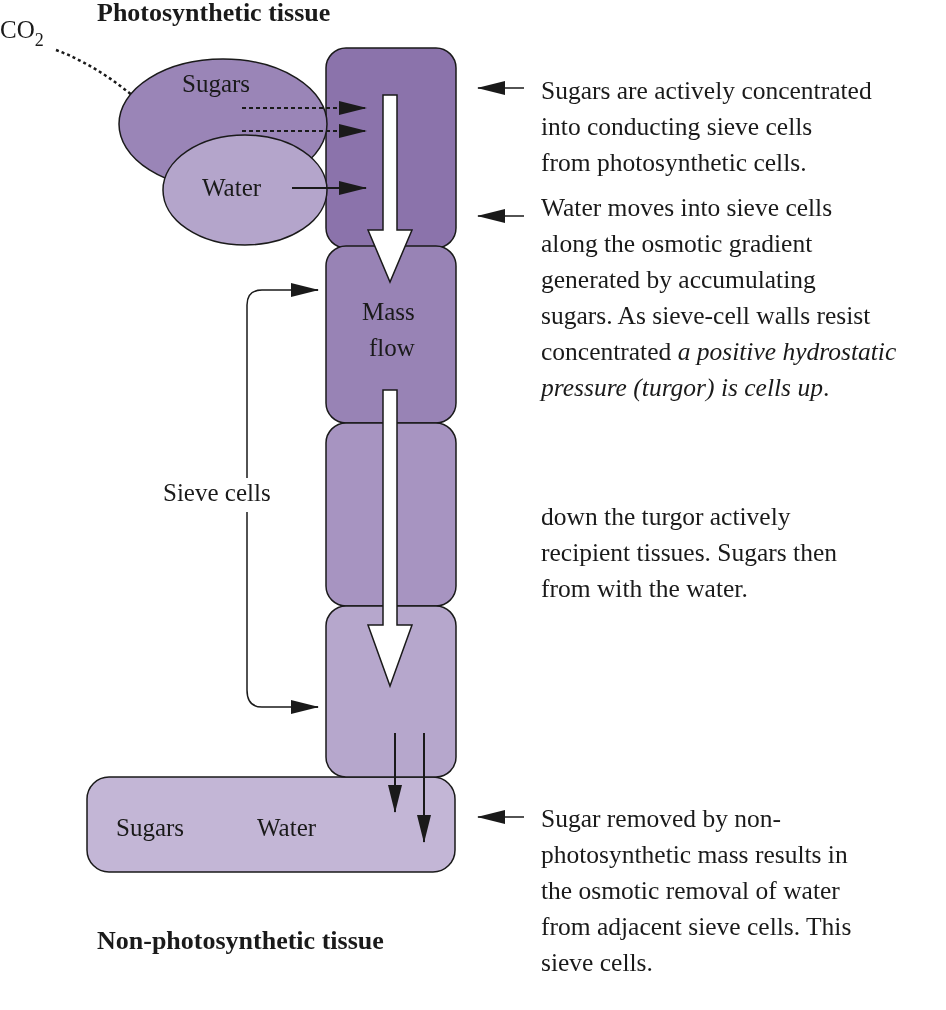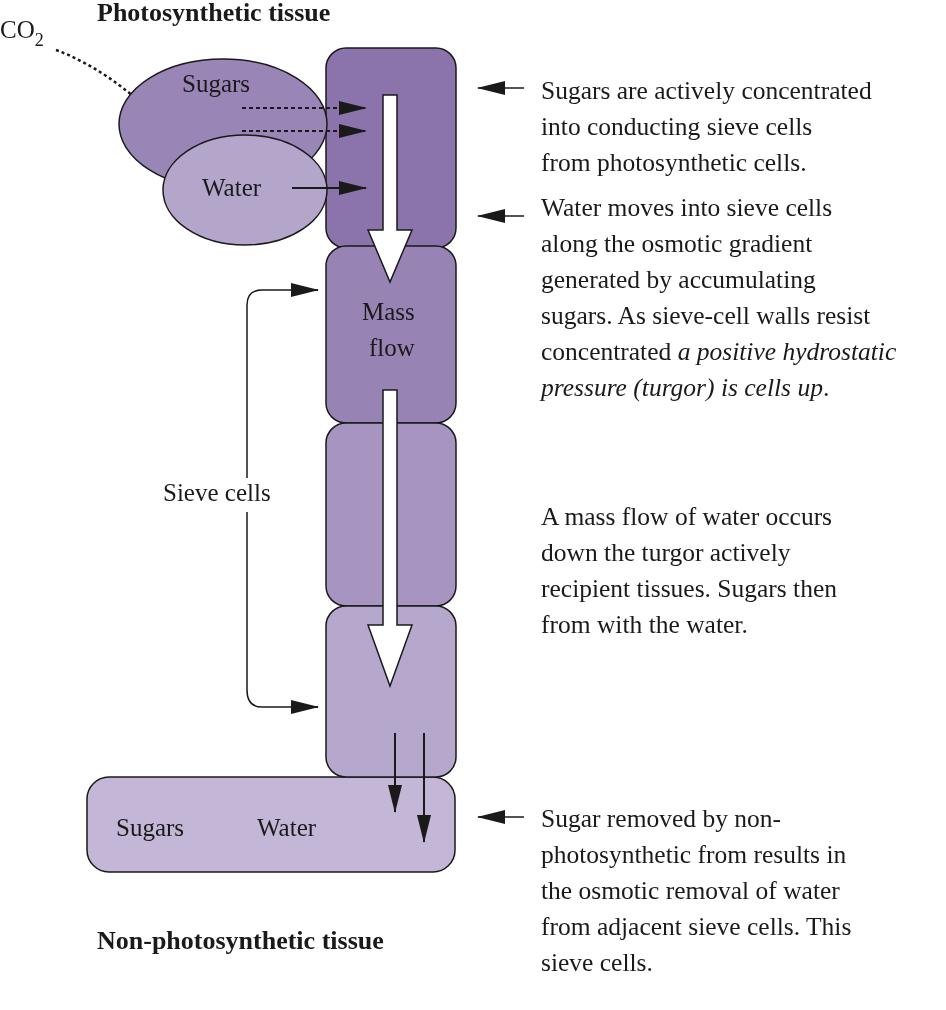--- a/index.html
+++ b/index.html
@@ -78,24 +78,23 @@
   </div>
 <div class="side" style="top:190px;">
     <p><span>Water moves into sieve cells</span></p>
     <p><span>along the osmotic gradient</span></p>
     <p><span>generated by accumulating</span></p>
     <p><span>sugars.  As sieve-cell walls resist</span></p>
     <p><span>concentrated </span><em>a positive hydrostatic</em></p>
     <p><em>pressure (turgor) is cells up</em><span>.</span></p>
   </div>
 <div class="side" style="top:499px;">
-    <p><span>A mass flow of water occurs</span></p>
     <p><span>down the turgor actively</span></p>
     <p><span>recipient tissues. Sugars then</span></p>
     <p><span>from with the water.</span></p>
   </div>
 <div class="side" style="top:801px;">
     <p><span>Sugar removed by non-</span></p>
-    <p><span>photosynthetic from results in</span></p>
+    <p><span>photosynthetic mass results in</span></p>
     <p><span>the osmotic removal of water</span></p>
     <p><span>from adjacent sieve cells. This</span></p>
     <p><span>sieve cells.</span></p>
   </div>
 
 </body></html>

